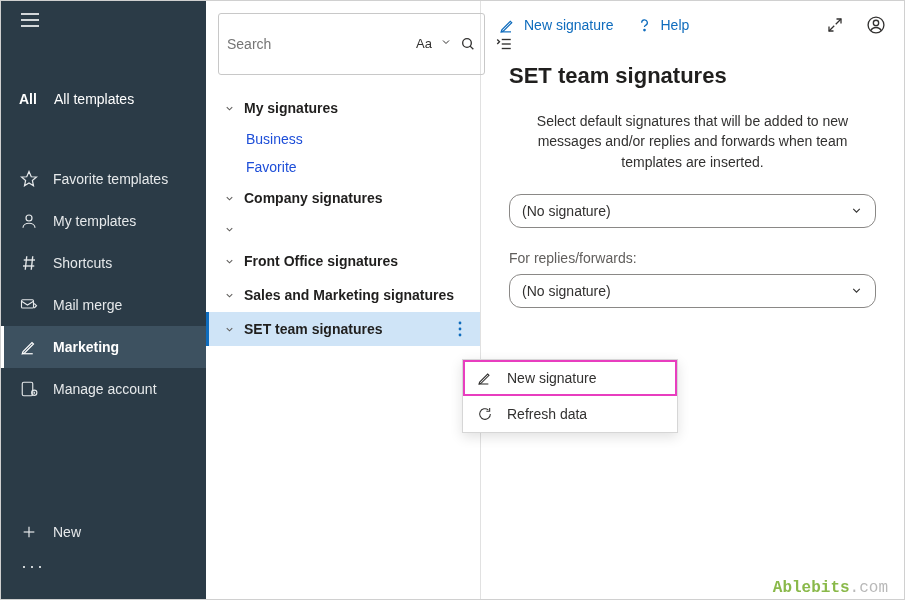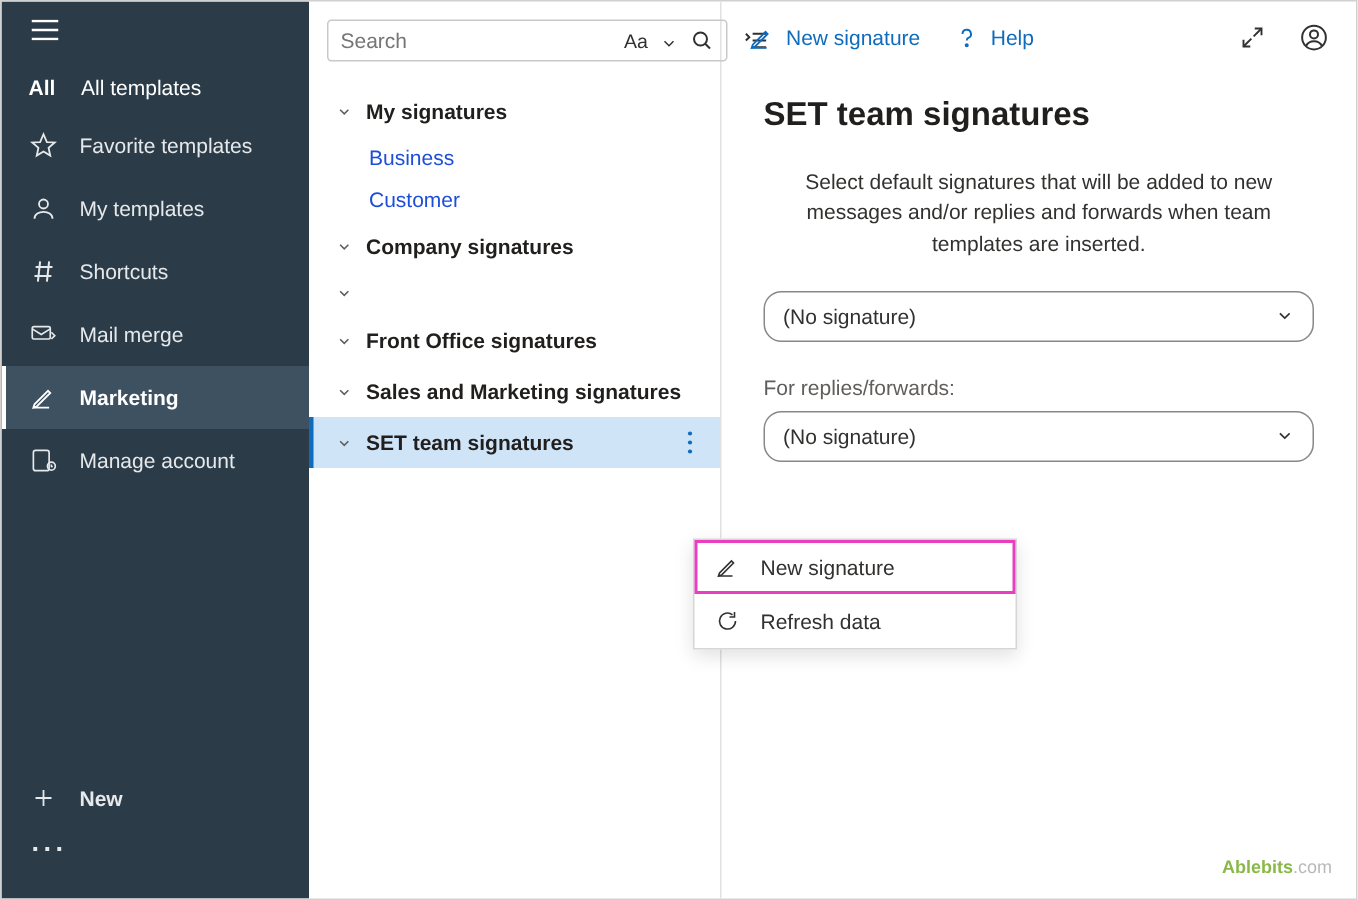--- a/index.html
+++ b/index.html
@@ -15,20 +15,21 @@
 }
 .app { display: flex; height: 100%; }
 
 
 .sidebar {
   width: 205px;
   background: #2b3b47;
   color: #fff;
   display: flex;
   flex-direction: column;
+  gap: 41px;
 }
 .sb-top { padding: 12px 0 6px 20px; }
 .hamburger { display: inline-block; }
 .hamburger svg { stroke: #fff; }
 .sb-tabrow { padding: 14px 0 10px 18px; font-size: 14px; }
 .sb-tabrow .tab-all { font-weight: 700; margin-right: 14px; }
 .sb-nav { flex: 1; }
 .sb-item {
   display: flex;
   align-items: center;
@@ -44,45 +45,45 @@
   color: #fff;
   position: relative;
 }
 .sb-item.active::before {
   content: "";
   position: absolute;
   left: 0; top: 0; bottom: 0;
   width: 3px;
   background: #fff;
 }
-.sb-bottom { padding-bottom: 12px; font-weight: bold; }
+.sb-bottom { padding-bottom: 12px; }
 .sb-bottom .sb-item { padding: 10px 18px; }
 .sb-ellipsis { padding: 6px 20px 10px; color: #e6e9eb; font-size: 18px; letter-spacing: 2px; }
 
 
 .middle {
   width: 275px;
   border-right: 1px solid #e1e1e1;
   display: flex;
   flex-direction: column;
   position: relative;
 }
 .searchbar {
   display: flex;
   align-items: center;
   gap: 10px;
   padding: 12px 12px 10px;
 }
 .searchbox {
   flex: 1;
   display: flex;
-  align-items: flex-end;
+  align-items: flex-start;
   border: 1px solid #c8c8c8;
   border-radius: 3px;
-  padding: 5px 8px;
+  padding: 22px 8px;
   gap: 8px;
 }
 .searchbox input {
   border: none;
   outline: none;
   font-size: 14px;
   flex: 1;
   min-width: 0;
   color: #605e5c;
 }
@@ -183,24 +184,25 @@
   align-items: center;
   justify-content: space-between;
   cursor: pointer;
   background: #fff;
 }
 .select .chev { color: #323130; }
 
 .brand {
   position: absolute;
   right: 16px;
-  bottom: 14px;
-  font-size: 12px;
+  bottom: 2px;
+  font-size: 16px;
   font-weight: 600;
   color: #8ab94a;
+  font-family: Liberation Mono, monospace;
 }
 .brand .com { color: #b9b9b9; font-weight: 400; }
 
 svg { display: block; }
 </style>
 </head>
 <body>
 
 <div class="app">
 
@@ -329,21 +331,21 @@
     <div class="tree">
       <div class="tree-group">
         <span class="chev">
           <svg width="11" height="11" viewBox="0 0 24 24" fill="none" stroke="currentColor" stroke-width="2.3">
               <polyline points="6 9 12 15 18 9"></polyline>
             </svg>
         </span>
         <span class="lbl">My signatures</span>
       </div>
       <div class="tree-leaf">Business</div>
-      <div class="tree-leaf">Customer</div>
+      <div class="tree-leaf">Favorite</div>
 
       <div class="tree-group">
         <span class="chev">
           <svg width="11" height="11" viewBox="0 0 24 24" fill="none" stroke="currentColor" stroke-width="2.3">
               <polyline points="6 9 12 15 18 9"></polyline>
             </svg>
         </span>
         <span class="lbl">Company signatures</span>
       </div>
 

